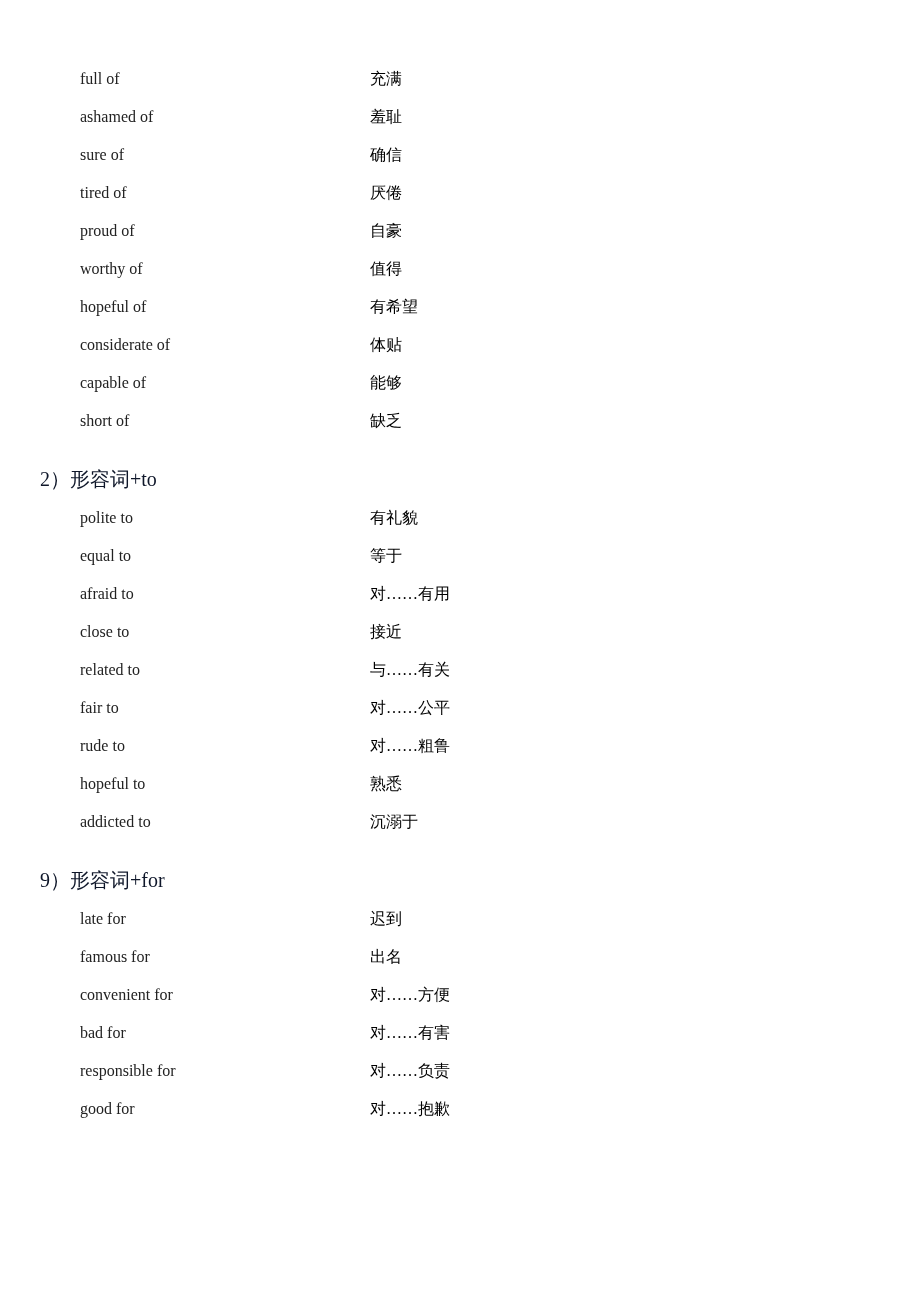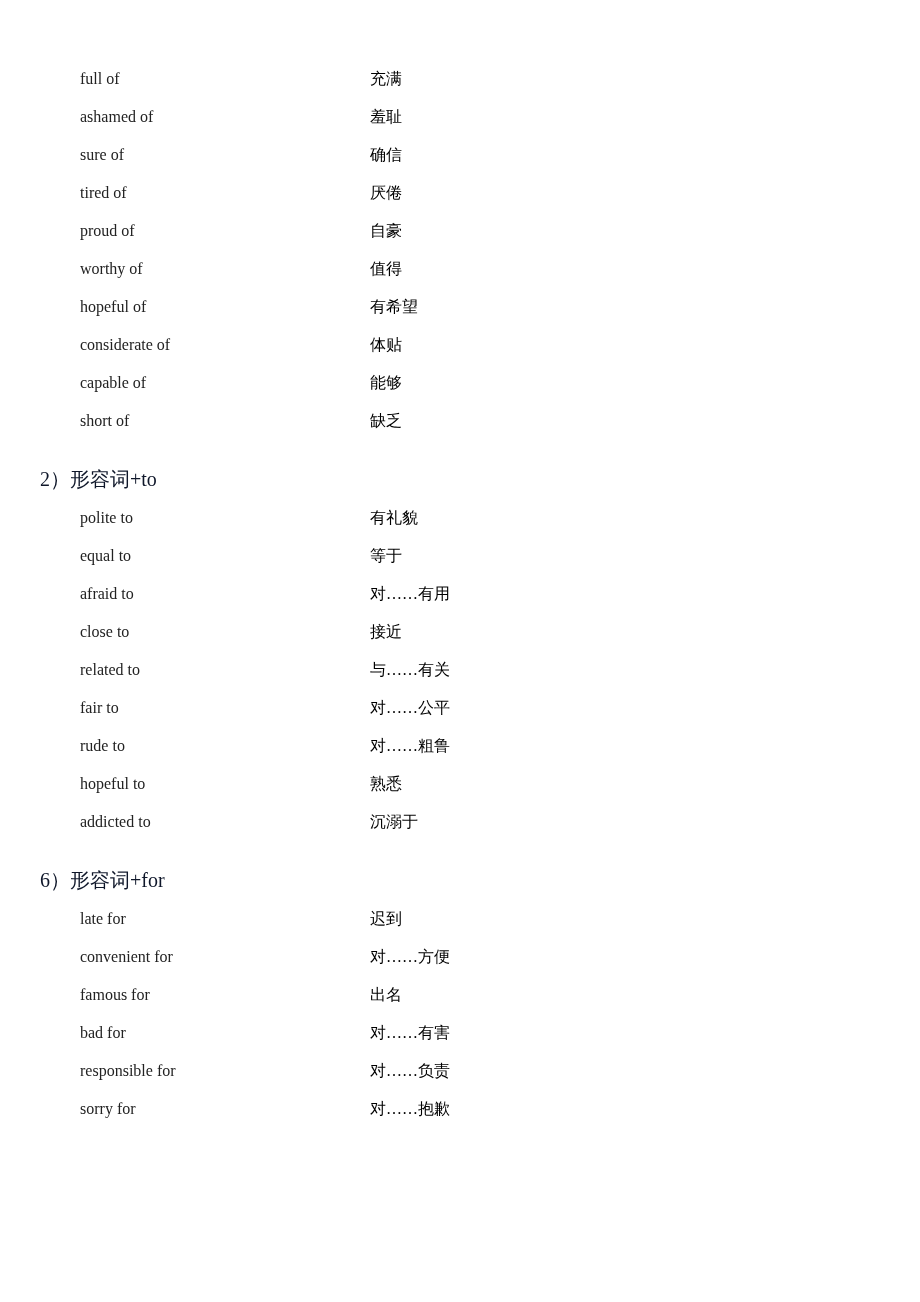--- a/index.html
+++ b/index.html
@@ -156,45 +156,45 @@
             <td>addicted to</td>
             <td>沉溺于</td>
           </tr>
         </tbody>
     </table>
   </div>
 
   <div class="section-gap"></div>
 
   <div class="section">
-    <div class="section-header">6）形容词+for</div>
+    <div class="section-header">9）形容词+for</div>
     <table class="vocab-table">
       <tbody id="tbody-for">
           <tr>
             <td>late for</td>
             <td>迟到</td>
           </tr>
           <tr>
+            <td>famous for</td>
+            <td>出名</td>
+          </tr>
+          <tr>
             <td>convenient for</td>
             <td>对……方便</td>
           </tr>
           <tr>
-            <td>famous for</td>
-            <td>出名</td>
-          </tr>
-          <tr>
             <td>bad for</td>
             <td>对……有害</td>
           </tr>
           <tr>
             <td>responsible for</td>
             <td>对……负责</td>
           </tr>
           <tr>
-            <td>sorry for</td>
+            <td>good for</td>
             <td>对……抱歉</td>
           </tr>
         </tbody>
     </table>
   </div>
 
   <div class="section-gap"></div>
 
 </div>
 

